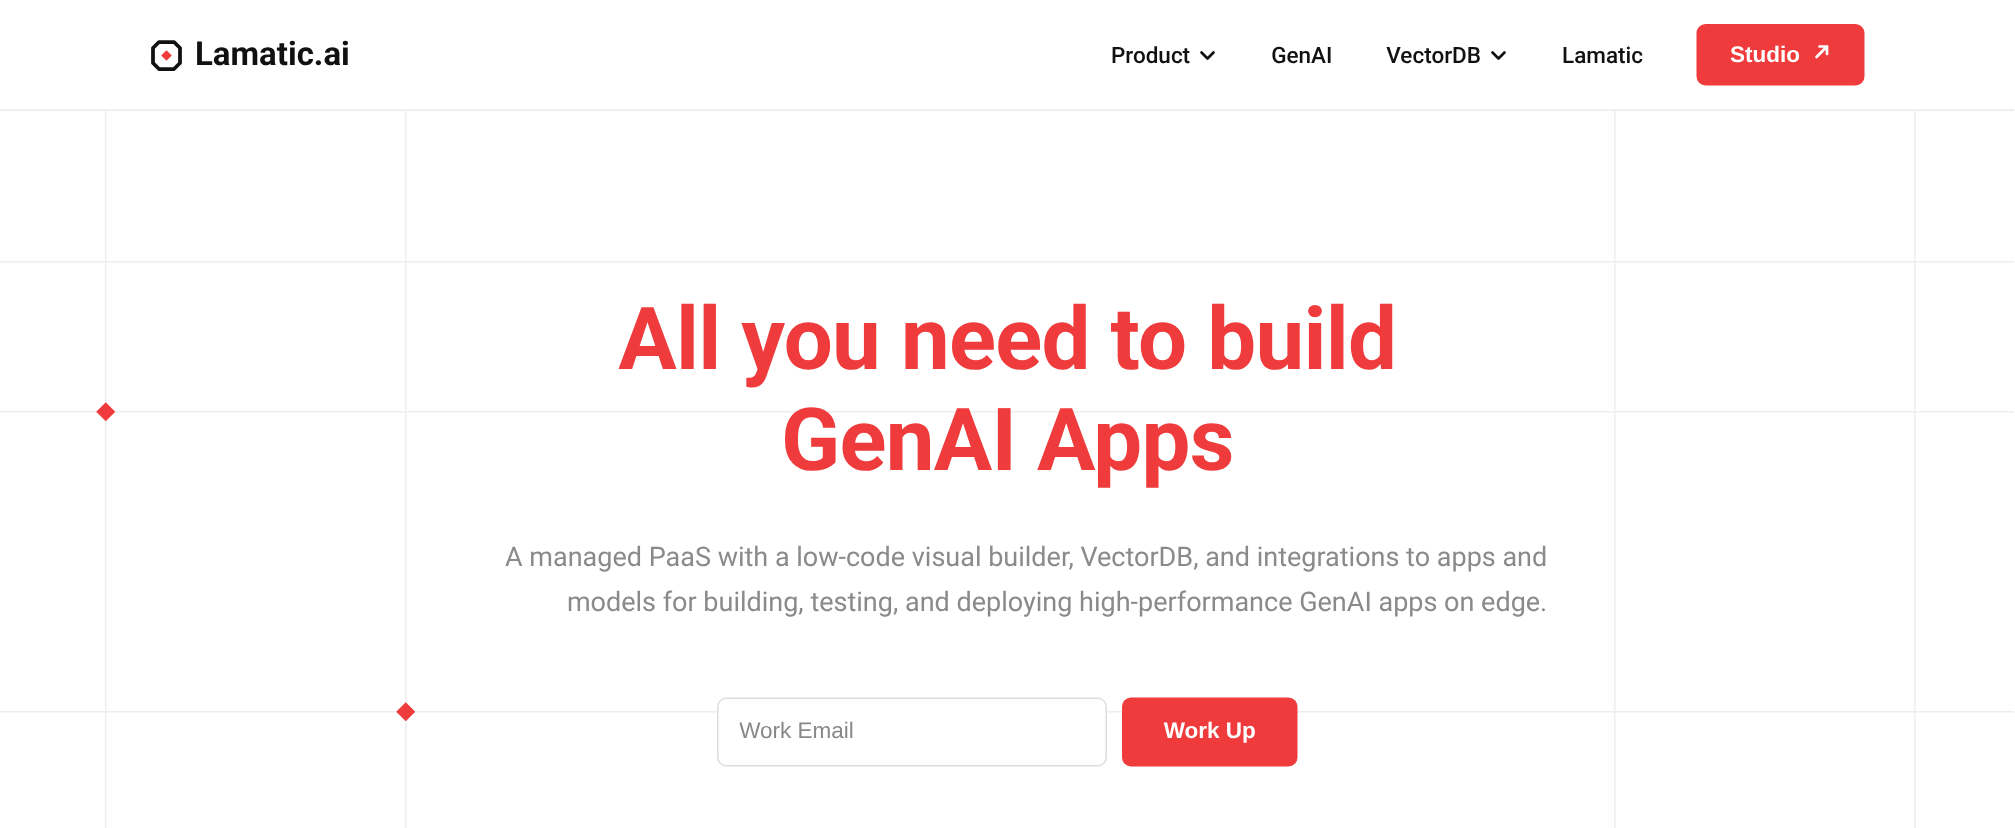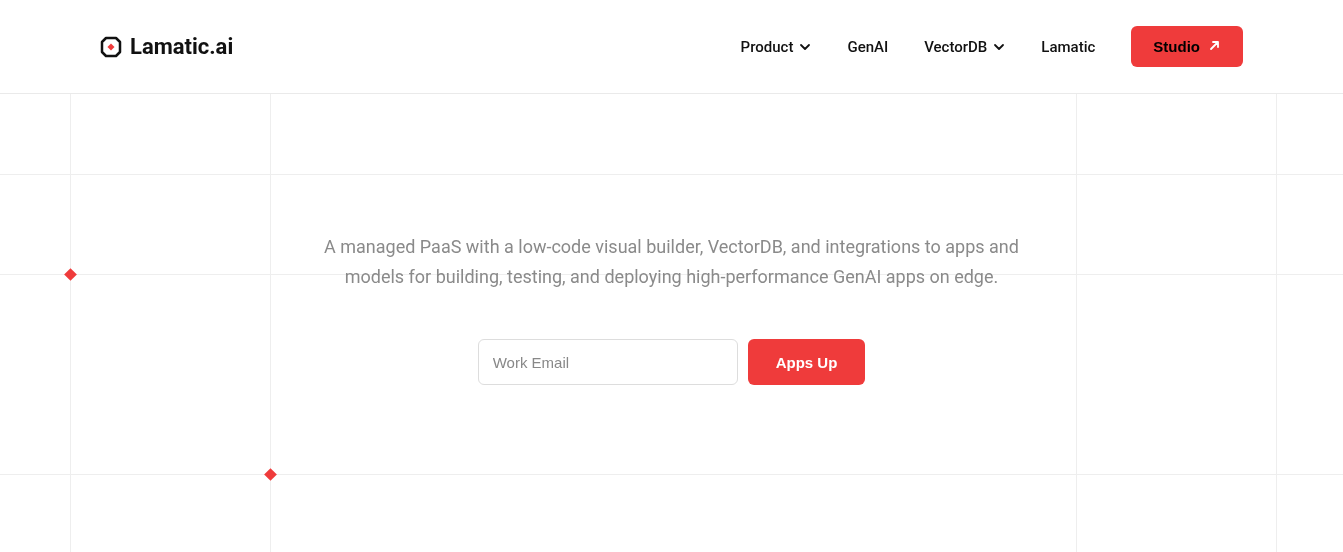--- a/index.html
+++ b/index.html
@@ -1,38 +1,38 @@
 <!DOCTYPE html>
 <html><head>
 <meta charset="utf-8">
 <style>
 * { margin: 0; padding: 0; box-sizing: border-box; }
 body { font-family: -apple-system, BlinkMacSystemFont, 'Segoe UI', Roboto, Helvetica, Arial, sans-serif; background: #fff; width: 1343px; height: 552px; overflow: hidden; position: relative; }
 
 
-.header { display: flex; align-items: center; justify-content: space-between; padding: 0 100px; height: 94px; border-bottom: 1px solid #eaeaea; background: #fff; position: relative; z-index: 10; }
+.header { display: flex; align-items: center; justify-content: space-between; padding: 0 100px; height: 74px; border-bottom: 1px solid #eaeaea; background: #fff; position: relative; z-index: 10; }
 .logo { display: flex; align-items: center; gap: 8px; font-weight: 700; font-size: 22px; color: #111; }
 .logo-mark { width: 22px; height: 22px; display: flex; align-items: center; justify-content: center; }
 .nav { display: flex; align-items: center; gap: 36px; }
 .nav-item { display: flex; align-items: center; gap: 6px; font-size: 15px; font-weight: 500; color: #111; cursor: pointer; text-align: right; }
 .chevron { display: inline-flex; }
-.studio-btn { background: #ef3b3b; color: #000000; border: none; border-radius: 6px; padding: 12px 22px; font-size: 15px; font-weight: 600; display: flex; align-items: center; gap: 8px; cursor: pointer; }
+.studio-btn { background: #ef3b3b; color: #ffffff; border: none; border-radius: 6px; padding: 12px 22px; font-size: 15px; font-weight: 600; display: flex; align-items: center; gap: 8px; cursor: pointer; }
 
 
 .grid-bg { position: absolute; top: 74px; left: 0; right: 0; bottom: 0; z-index: 0; }
 .vline { position: absolute; top: 0; bottom: 0; width: 1px; background: #eee; }
 .hline { position: absolute; left: 0; right: 0; height: 1px; background: #eee; }
 
 
 .diamond { position: absolute; width: 9px; height: 9px; background: #ef3b3b; transform: rotate(45deg); z-index: 2; }
 
 
 .hero { position: relative; z-index: 5; text-align: center; padding-top: 120px; }
 .hero-title { font-size: 58px; font-weight: 700; color: #ef3b3b; line-height: 1.15; letter-spacing: -0.5px; }
-.hero-sub { margin-top: 18px; font-size: 18px; color: #8a8a8a; line-height: 1.65; max-width: 720px; margin-left: auto; margin-right: auto; }
+.hero-sub { margin-top: 30px; font-size: 18px; color: #8a8a8a; line-height: 1.65; max-width: 720px; margin-left: auto; margin-right: auto; text-align: right; }
 
 
 .signup { margin-top: 48px; display: flex; justify-content: center; gap: 10px; }
 .email-input { width: 260px; height: 46px; border: 1px solid #ddd; border-radius: 6px; padding: 0 14px; font-size: 15px; color: #555; outline: none; }
 .email-input::placeholder { color: #888; }
 .signup-btn { background: #ef3b3b; color: #fff; border: none; border-radius: 6px; padding: 0 28px; height: 46px; font-size: 15px; font-weight: 600; cursor: pointer; }
 </style>
 </head>
 <body>
 
@@ -88,21 +88,25 @@
   <div class="vline" style="left:1276px"></div>
   <div class="hline" style="top:100px"></div>
   <div class="hline" style="top:200px"></div>
   <div class="hline" style="top:400px"></div>
 </div>
 
 <div class="diamond" style="left:66px; top:270px"></div>
 <div class="diamond" style="left:266px; top:470px"></div>
 
 <section class="hero">
+  <h1 class="hero-title">
+    <span>All you need to build</span><br>
+    <span>GenAI Apps</span>
+  </h1>
   <p class="hero-sub">A managed PaaS with a low-code visual builder, VectorDB, and integrations to apps and models for building, testing, and deploying high-performance GenAI apps on edge.</p>
 
   <div class="signup">
     <input class="email-input" type="email" placeholder="Work Email" style="">
     <button class="signup-btn">
-      <span>Apps Up</span>
+      <span>Work Up</span>
     </button>
   </div>
 </section>
 
 </body></html>

